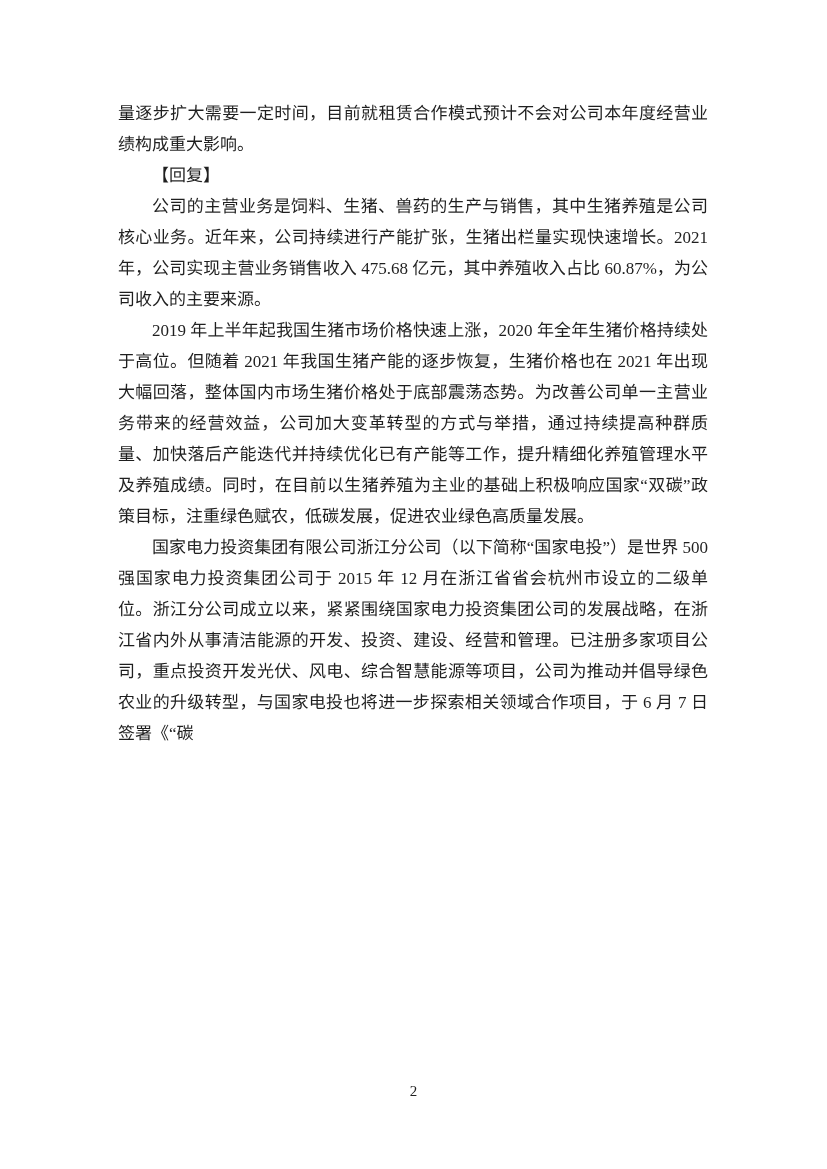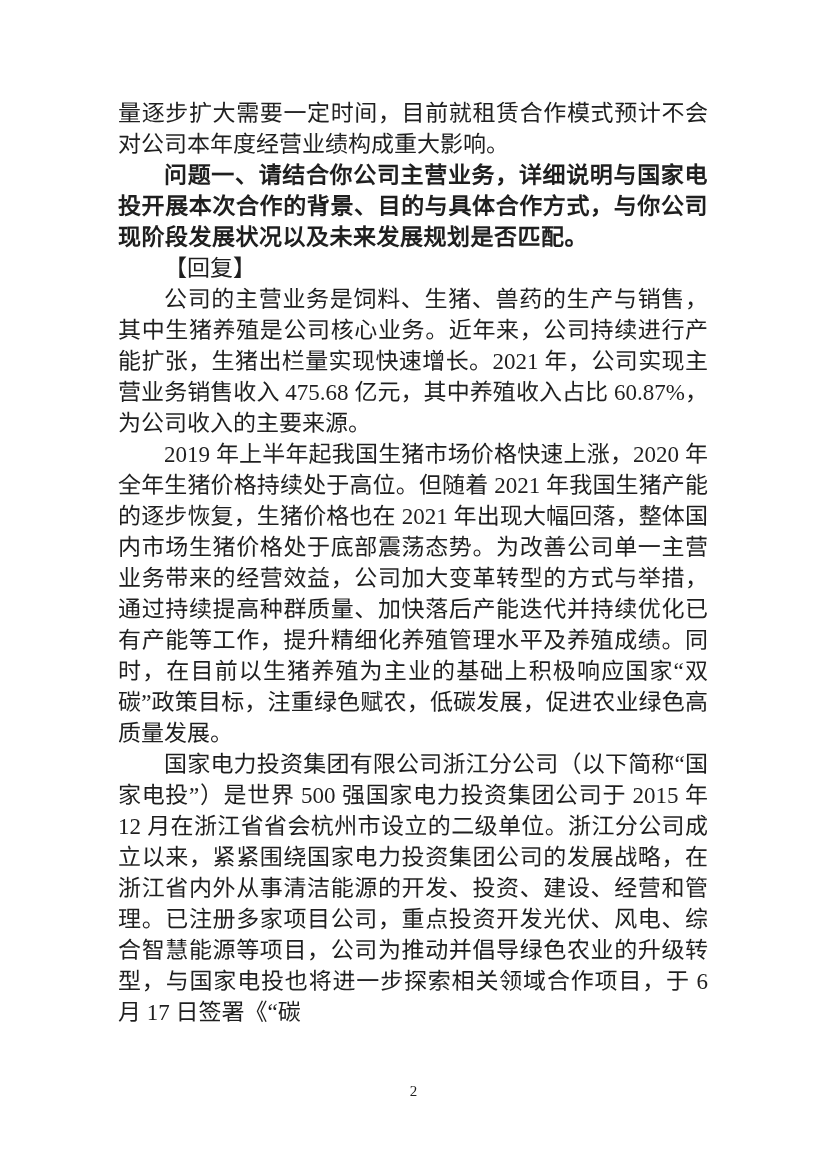--- a/index.html
+++ b/index.html
@@ -17,21 +17,21 @@
     color: #1f1f1f;
   }
   .content {
     position: absolute;
     left: 118px;
     top: 98px;
     width: 590px;
   }
   .content p {
     margin: 0;
-    font-size: 23px;
+    font-size: 17px;
     line-height: 31px;
     text-align: justify;
     word-break: break-all;
   }
   .indent { text-indent: 2em; }
   .para-continuation { margin-bottom: 40px; }
   .para-question {
     font-family: "Liberation Sans", "DejaVu Sans", sans-serif;
     font-weight: 700;
     line-height: 39px;
@@ -63,20 +63,19 @@
     line-height: 20px;
     color: #1f1f1f;
   }
 </style>
 </head>
 <body>
 
 <div class="page">
   <div class="content">
     <p class="para-continuation">量逐步扩大需要一定时间，目前就租赁合作模式预计不会对公司本年度经营业绩构成重大影响。</p>
-    <p class="indent para-question">问题一、请结合你公司主营业务，详细说明与国家电投开展本次合作的背景、目的与具体合作方式，与你公司现阶段发展状况以及未来发展规划是否匹配。</p>
     <p class="indent reply-label">【回复】</p>
     <p class="indent para-business">公司的主营业务是饲料、生猪、兽药的生产与销售，其中生猪养殖是公司核心业务。近年来，公司持续进行产能扩张，生猪出栏量实现快速增长。2021 年，公司实现主营业务销售收入 475.68 亿元，其中养殖收入占比 60.87%，为公司收入的主要来源。</p>
     <p class="indent para-market">2019 年上半年起我国生猪市场价格快速上涨，2020 年全年生猪价格持续处于高位。但随着 2021 年我国生猪产能的逐步恢复，生猪价格也在 2021 年出现大幅回落，整体国内市场生猪价格处于底部震荡态势。为改善公司单一主营业务带来的经营效益，公司加大变革转型的方式与举措，通过持续提高种群质量、加快落后产能迭代并持续优化已有产能等工作，提升精细化养殖管理水平及养殖成绩。同时，在目前以生猪养殖为主业的基础上积极响应国家“双碳”政策目标，注重绿色赋农，低碳发展，促进农业绿色高质量发展。</p>
-    <p class="indent para-partner">国家电力投资集团有限公司浙江分公司（以下简称“国家电投”）是世界 500 强国家电力投资集团公司于 2015 年 12 月在浙江省省会杭州市设立的二级单位。浙江分公司成立以来，紧紧围绕国家电力投资集团公司的发展战略，在浙江省内外从事清洁能源的开发、投资、建设、经营和管理。已注册多家项目公司，重点投资开发光伏、风电、综合智慧能源等项目，公司为推动并倡导绿色农业的升级转型，与国家电投也将进一步探索相关领域合作项目，于 6 月 17 日签署《“碳</p>
+    <p class="indent para-partner">国家电力投资集团有限公司浙江分公司（以下简称“国家电投”）是世界 500 强国家电力投资集团公司于 2015 年 12 月在浙江省省会杭州市设立的二级单位。浙江分公司成立以来，紧紧围绕国家电力投资集团公司的发展战略，在浙江省内外从事清洁能源的开发、投资、建设、经营和管理。已注册多家项目公司，重点投资开发光伏、风电、综合智慧能源等项目，公司为推动并倡导绿色农业的升级转型，与国家电投也将进一步探索相关领域合作项目，于 6 月 7 日签署《“碳</p>
   </div>
   <div class="page-number">2</div>
 </div>
 
 </body></html>

